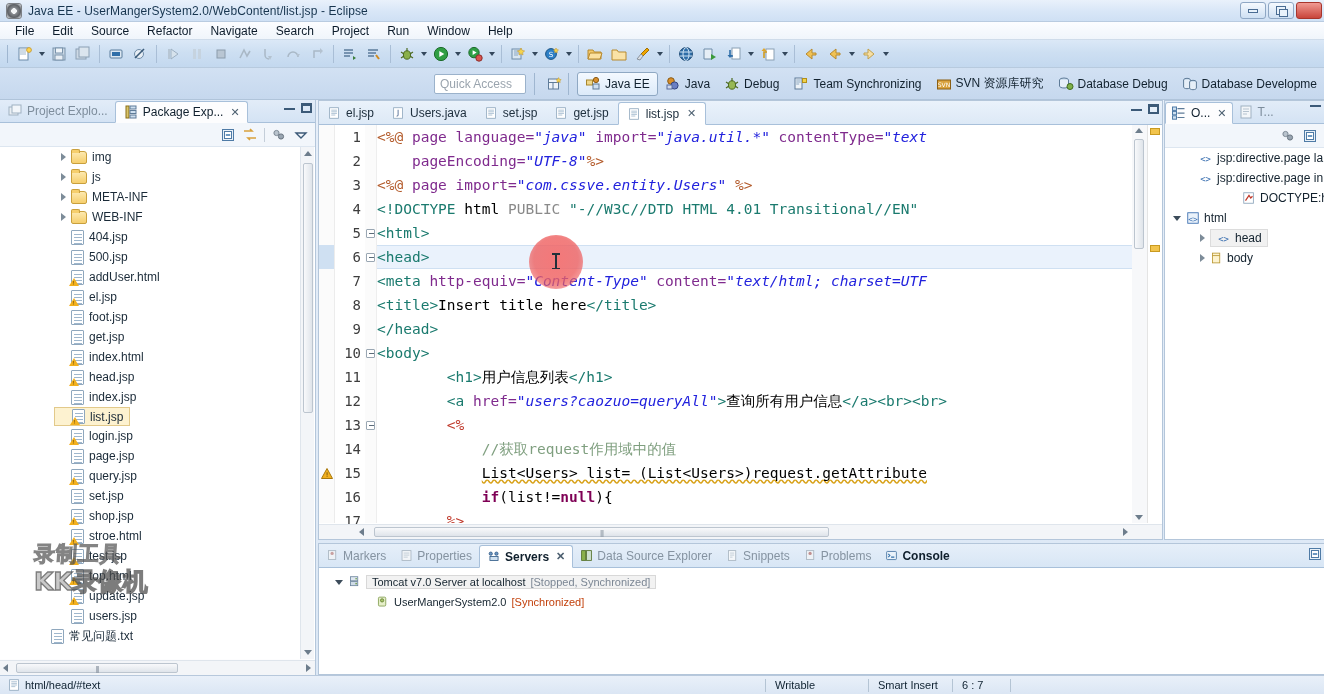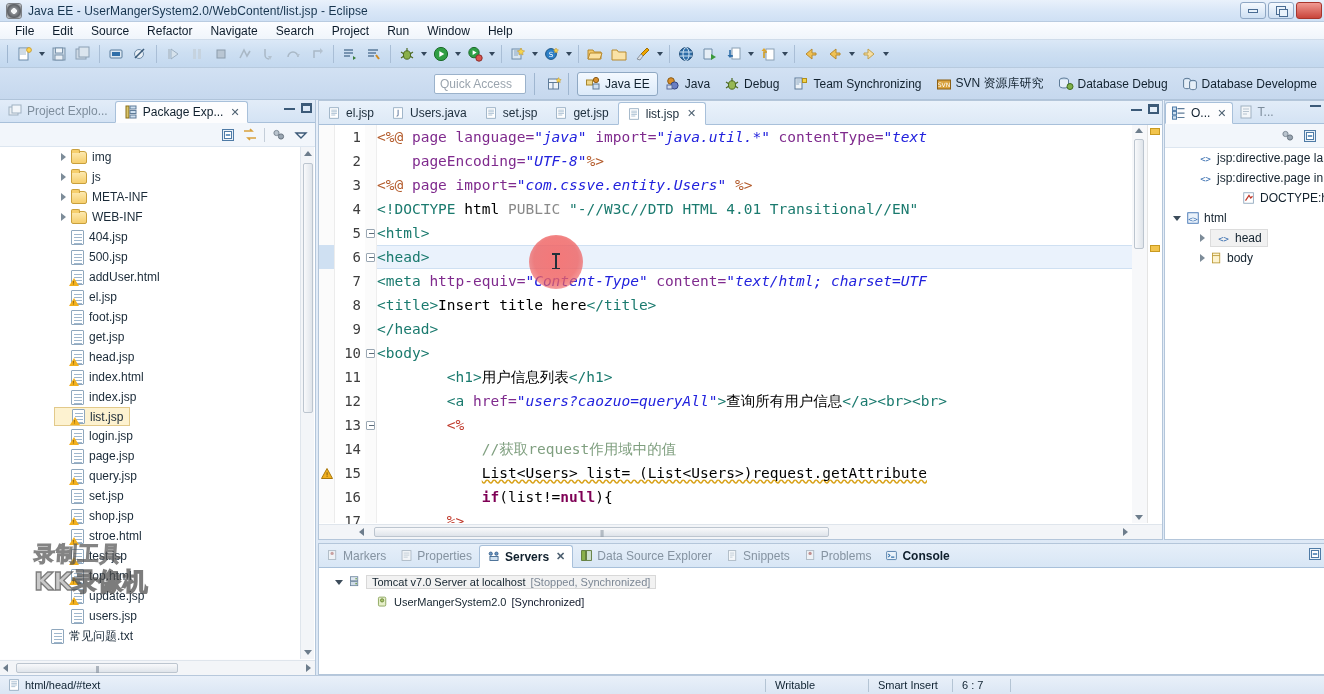--- a/index.html
+++ b/index.html
@@ -698,28 +698,28 @@
         <div class="tree-row" style="margin-left: 54px;">
           <span class="twisty"></span>
           <span class="ico-file"></span>
           <span>get.jsp</span>
         </div>
         <div class="tree-row" style="margin-left: 54px;">
           <span class="twisty"></span>
           <span class="ico-file">
             <span class="warn-badge"></span>
           </span>
-          <span>head.jsp</span>
+          <span>index.html</span>
         </div>
         <div class="tree-row" style="margin-left: 54px;">
           <span class="twisty"></span>
           <span class="ico-file">
             <span class="warn-badge"></span>
           </span>
-          <span>index.html</span>
+          <span>head.jsp</span>
         </div>
         <div class="tree-row" style="margin-left: 54px;">
           <span class="twisty"></span>
           <span class="ico-file"></span>
           <span>index.jsp</span>
         </div>
         <div class="tree-row sel" style="margin-left: 54px;">
           <span class="twisty"></span>
           <span class="ico-file">
             <span class="warn-badge"></span>
@@ -1235,21 +1235,21 @@
         <div class="srv-row" style="padding-left: 44px;">
           <span class="twisty"></span>
           <span style="margin-right: 5px; display: inline-flex;">
             <svg class="ico" viewBox="0 0 16 16" style="width:13px;height:14px">
               <rect x="3" y="2" width="9" height="11" rx="1.5" fill="#e6efc9" stroke="#7d9a4a"></rect>
               <circle cx="7.5" cy="6" r="2" fill="#a8c46c" stroke="#5f7d2e"></circle>
             </svg>
           </span>
           <span class="" style="display: inline-flex; align-items: center; gap: 5px; padding: 0px;">
             <span>UserMangerSystem2.0</span>
-            <span style="color: #0f172a;">[Synchronized]</span>
+            <span style="color: #c2410c;">[Synchronized]</span>
           </span>
         </div>
       </div>
   </div>
 
   <div class="statusbar">
     <span style="margin-left:8px;display:inline-flex;align-items:center;">
       <svg class="ico" viewBox="0 0 16 16" style="width:13px;height:14px;">
           <rect x="2" y="1.5" width="11" height="13" fill="#fff" stroke="#8fa7bd"></rect>
           <path d="M4 4h7M4 6h7M4 8h7M4 10h5" stroke="#9fb7cd"></path>

